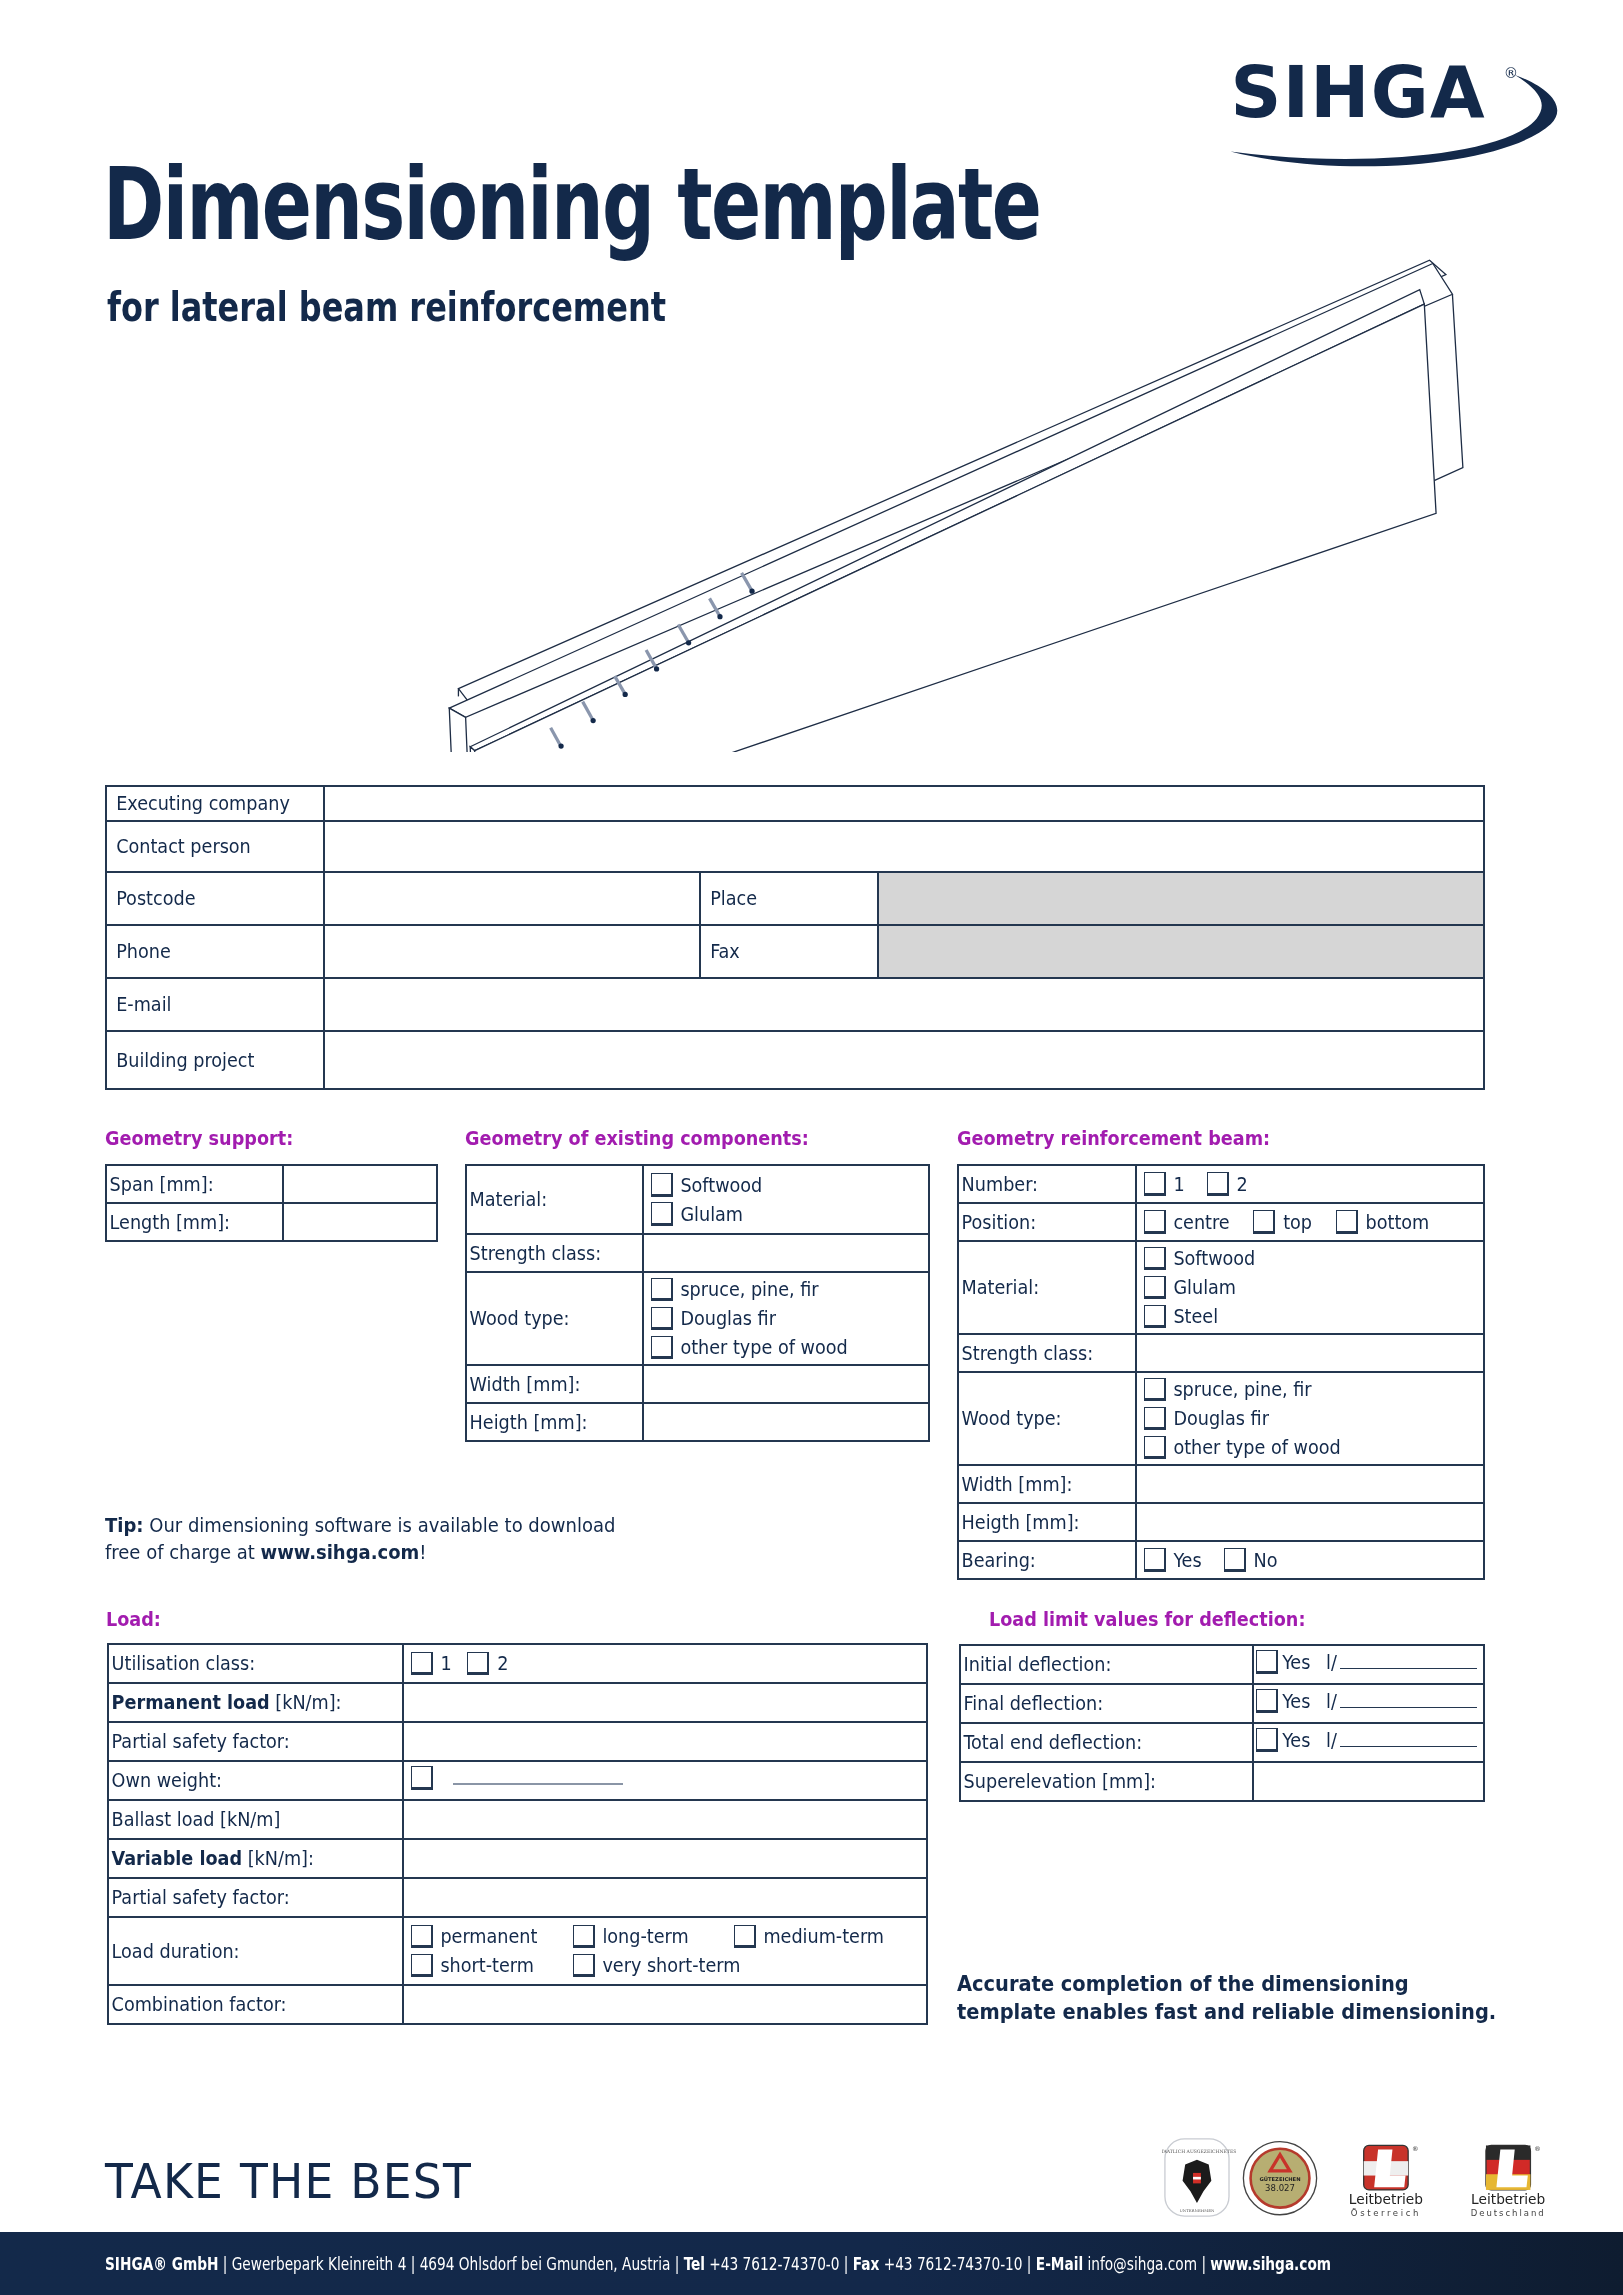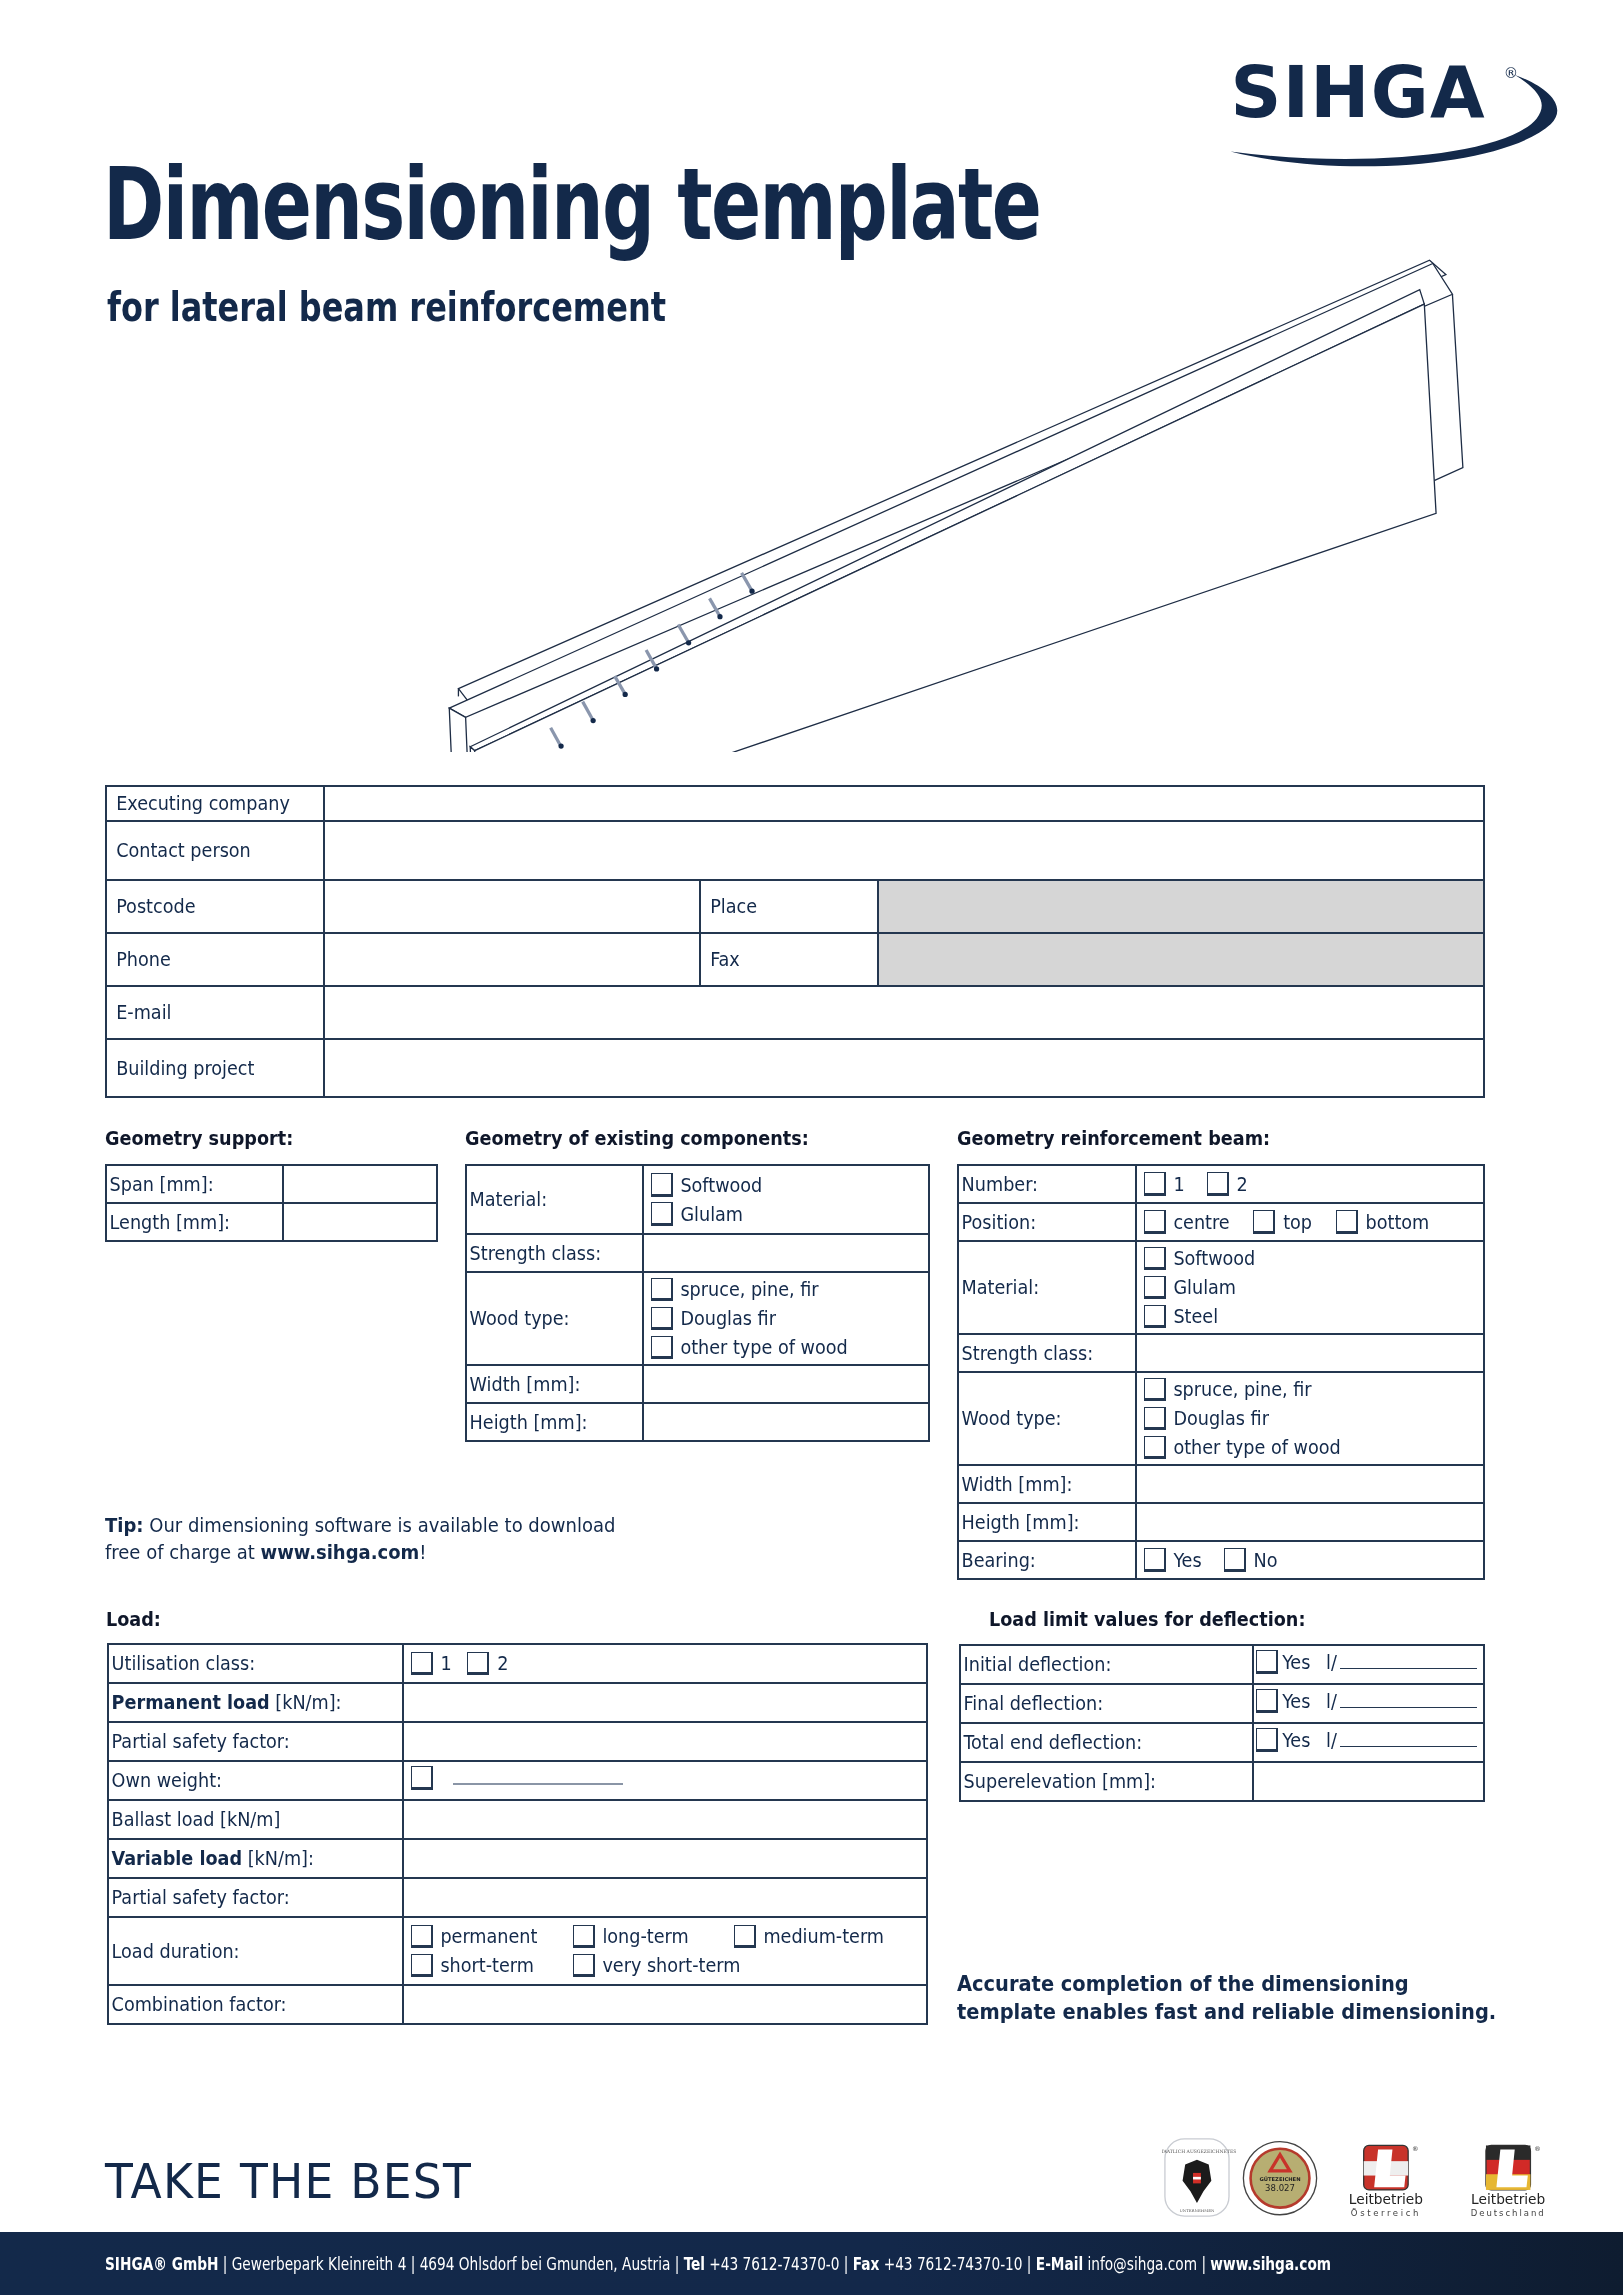--- a/index.html
+++ b/index.html
@@ -12,21 +12,21 @@
   .title { left: 103px; top: 147px; font-family: "DejaVu Sans Condensed", "DejaVu Sans", sans-serif; font-size: 99px; font-weight: 700; color: #13294a; letter-spacing: -2px; transform: scaleX(0.83); transform-origin: left top; white-space: nowrap; }
   .subtitle { left: 107px; top: 283px; font-family: "DejaVu Sans", sans-serif; font-size: 41px; font-weight: 700; color: #13294a; transform: scaleX(0.78); transform-origin: left top; white-space: nowrap; }
   .beam { left: 445px; top: 255px; width: 1047px; height: 497px; }
 
   
   table.form { position: absolute; border-collapse: collapse; }
   table.form td { border: 2px solid #243750; font-size: 19.6px; color: #13294a; padding: 0 6.5px; vertical-align: middle; font-family: "DejaVu Sans Condensed", "DejaVu Sans", sans-serif; }
   table.form td.lbl { padding-left: 9.2px; }
   .gray { background: #d6d6d6; }
 
-  .sec-head { position: absolute; font-size: 19.6px; font-weight: 700; color: #0f172a; white-space: nowrap; font-family: "DejaVu Sans Condensed", "DejaVu Sans", sans-serif; }
+  .sec-head { position: absolute; font-size: 19.6px; font-weight: 700; color: #a21caf; white-space: nowrap; font-family: "DejaVu Sans Condensed", "DejaVu Sans", sans-serif; }
 
   .cb { display: inline-block; width: 22px; height: 23.6px; border: 1.3px solid #243750; border-bottom-width: 3.9px; border-right-width: 2.6px; vertical-align: middle; margin-right: 7.9px; background: #fff; }
   .opt { display: inline-flex; align-items: center; white-space: nowrap; }
   .optline { display: flex; align-items: center; height: 29px; text-align: right; }
   .opt-row { display: flex; align-items: center; gap: 22px; }
   .uline { display: inline-block; width: 137px; border-bottom: 1.3px solid #243750; height: 13px; margin-left: 2.6px; }
   .uline2 { display: inline-block; width: 170px; border-bottom: 2px solid #8a95a6; height: 14.4px; margin-left: 13px; }
 
   .tip { left: 105px; top: 1512px; font-size: 20px; line-height: 27px; color: #13294a; font-family: "DejaVu Sans Condensed", "DejaVu Sans", sans-serif; }
   .tip b { font-weight: 700; }
@@ -96,21 +96,21 @@
       <col style="width:218px">
       <col style="width:376px">
       <col style="width:178px">
       <col>
     </colgroup>
   <tbody>
       <tr style="height:35px">
     <td class="lbl">Executing company</td>
     <td colspan="3"></td>
   </tr>
-  <tr style="height:59px">
+  <tr style="height:51px">
     <td class="lbl">Contact person</td>
     <td colspan="3"></td>
   </tr>
   <tr style="height:53px">
     <td class="lbl">Postcode</td>
     <td></td>
     <td class="lbl">Place</td>
     <td class="gray"></td>
   </tr>
   <tr style="height:53px">

